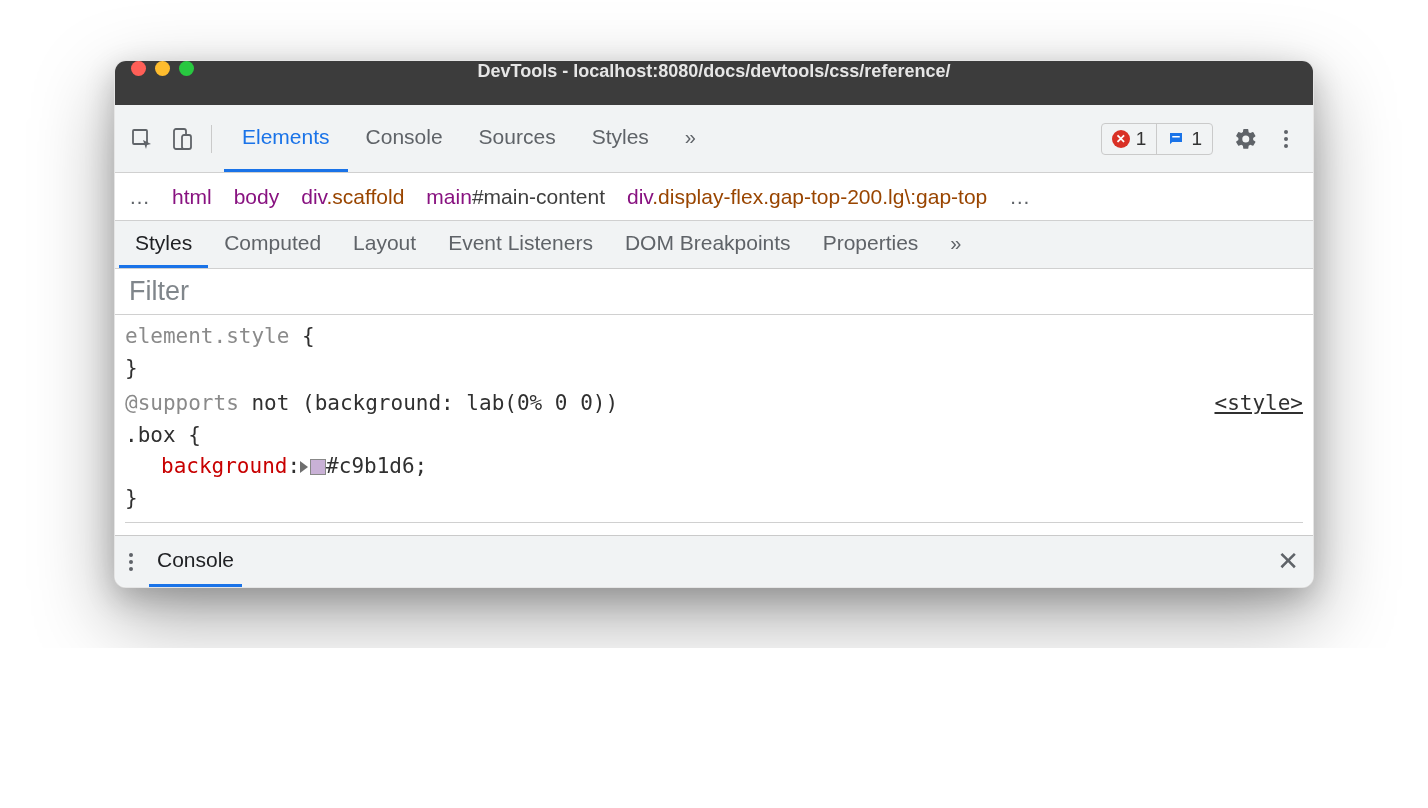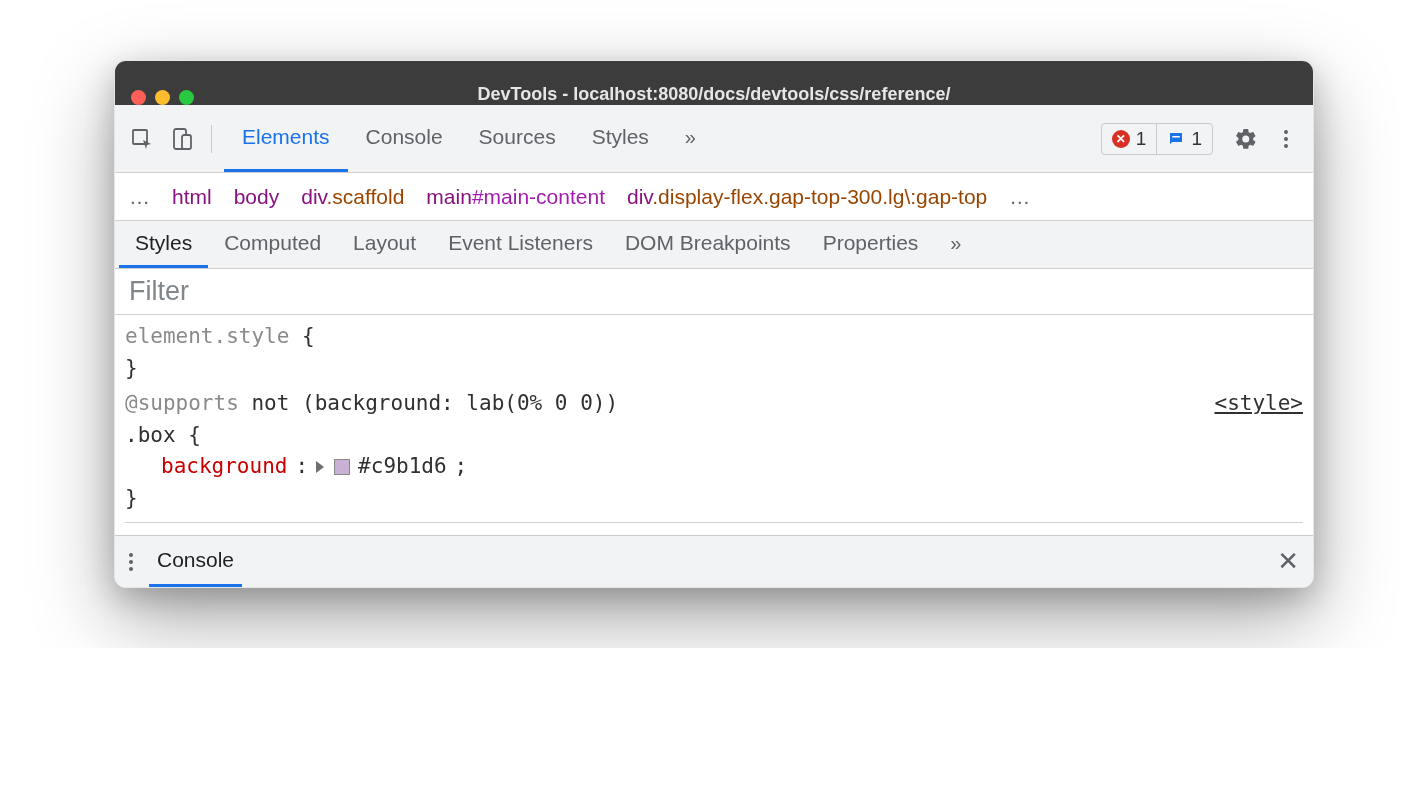--- a/index.html
+++ b/index.html
@@ -17,21 +17,21 @@
   overflow: hidden;
   box-shadow: 0 30px 80px rgba(0,0,0,0.35), 0 10px 30px rgba(0,0,0,0.2);
   background: #fff;
   border: 1px solid rgba(0,0,0,0.1);
 }
 .titlebar {
   background: #3c3c3c;
   color: #dcdcdc;
   height: 44px;
   display: flex;
-  align-items: flex-end;
+  align-items: flex-start;
   padding: 0 16px;
   position: relative;
 }
 .traffic {
   display: flex;
   gap: 9px;
   align-items: center;
 }
 .dot { width: 15px; height: 15px; border-radius: 50%; }
 .dot.red { background:#ff5f57; }
@@ -92,21 +92,21 @@
   border-bottom:1px solid #d0d0d0;
   padding: 0 14px;
   font-size: 21px;
   gap: 22px;
   overflow:hidden;
   white-space:nowrap;
 }
 .crumb { color:#5f6368; cursor:pointer; }
 .crumb .tag { color:#881280; }
 .crumb .cls { color:#994500; }
-.crumb .id { color:#a21caf; }
+.crumb .id { color:#404040; }
 .ellips { color:#5f6368; }
 .sub-tabs {
   display:flex; align-items:stretch;
   height:48px;
   border-bottom:1px solid #d0d0d0;
   background:#f1f3f4;
   padding: 0 4px;
 }
 .sub-tab {
   padding: 0 16px;
@@ -156,21 +156,21 @@
   line-height: 1.5;
   padding: 6px 10px 12px 10px;
   color:#303030;
 }
 .rule { margin-bottom: 4px; }
 .rule-head { display:flex; justify-content:space-between; align-items:flex-start; }
 .selector-gray { color:#8a8a8a; }
 .atrule { color:#8a8a8a; }
 .atcond { color:#303030; }
 .selector { color:#303030; }
-.decl { padding-left: 36px; display:flex; align-items:center; gap:8px;}
+.decl { padding-left: 36px; display:flex; align-items:center; gap:0;}
 .prop { color:#c80000; }
 .val { color:#303030; }
 .expand-tri {
   width:0;height:0;
   border-top:6px solid transparent;
   border-bottom:6px solid transparent;
   border-left:8px solid #6e6e6e;
   display:inline-block;
   margin-right:2px;
 }
@@ -277,21 +277,21 @@
         </div>
     </div>
   </div>
 
   <div class="breadcrumbs">
     <span class="ellips">…</span>
     <span class="crumb"><span class="tag">html</span></span>
     <span class="crumb"><span class="tag">body</span></span>
     <span class="crumb"><span class="tag">div</span><span class="cls">.scaffold</span></span>
     <span class="crumb"><span class="tag">main</span><span class="id">#main-content</span></span>
-    <span class="crumb"><span class="tag">div</span><span class="cls">.display-flex.gap-top-300.lg\:gap-top</span></span>
+    <span class="crumb"><span class="tag">div</span><span class="cls">.display-flex.gap-top-200.lg\:gap-top</span></span>
     <span class="ellips">…</span>
   </div>
 
   <div class="sub-tabs">
     <div class="sub-tab active">
         <span>Styles</span>
       </div>
     <div class="sub-tab">
         <span>Computed</span>
       </div>

